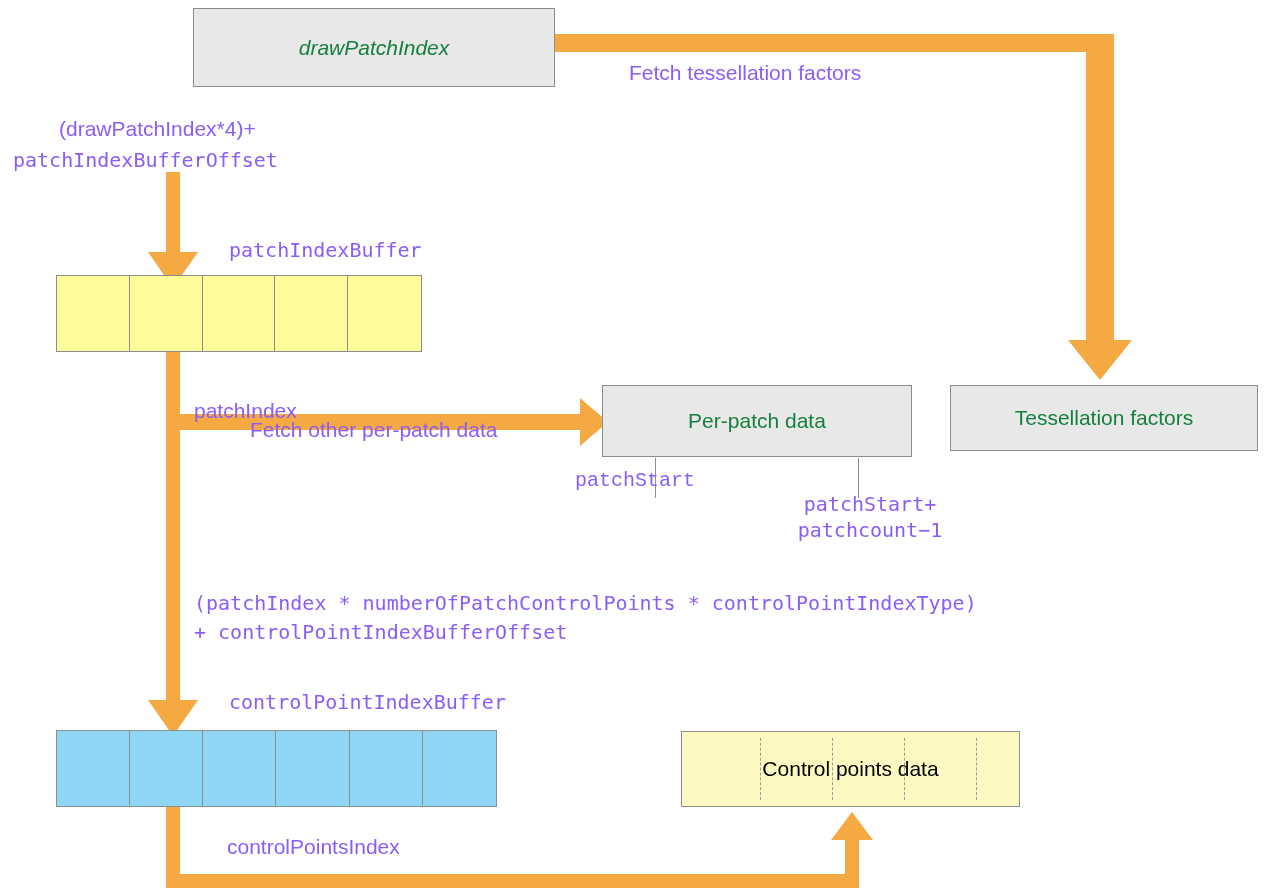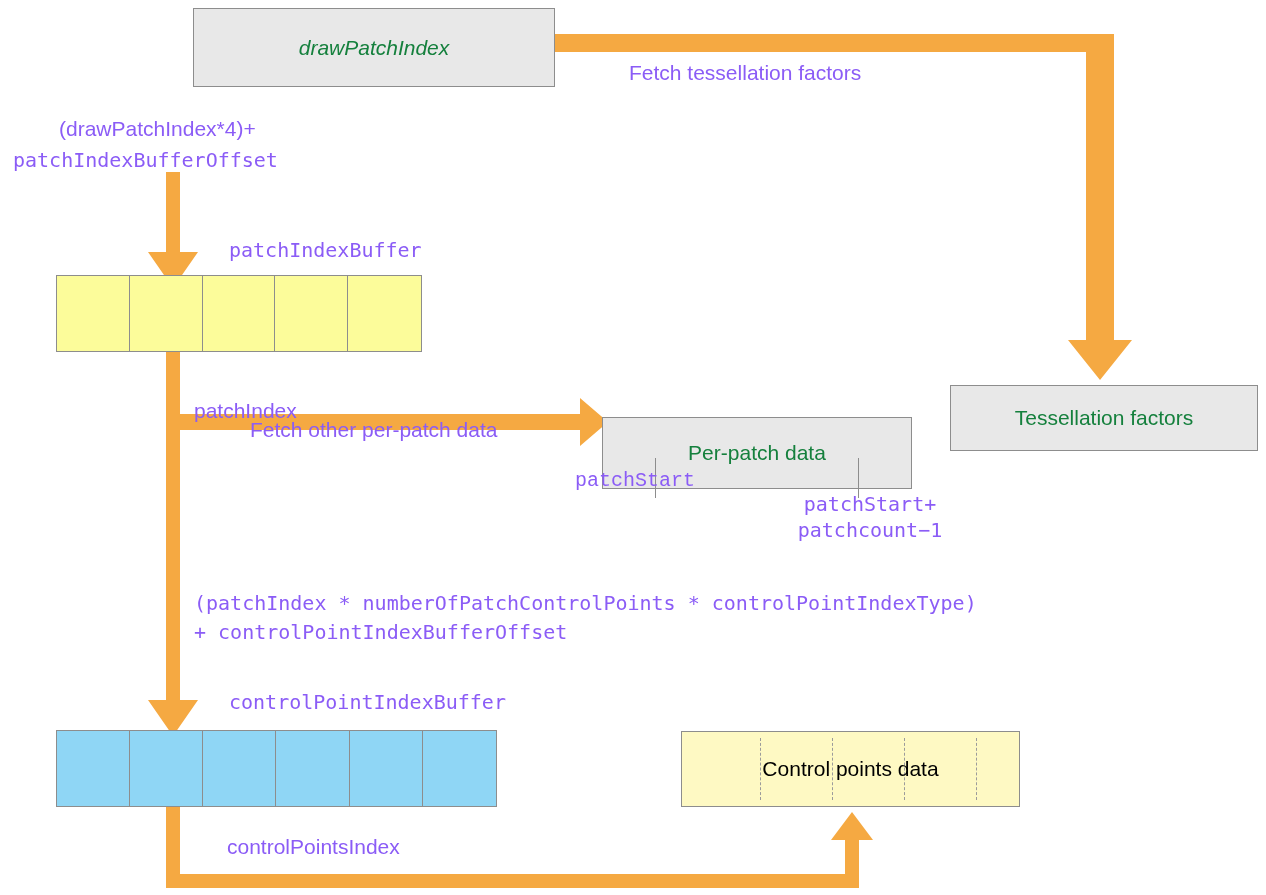--- a/index.html
+++ b/index.html
@@ -163,21 +163,21 @@
         L 859 888
         L 166 888
         Z"></path>
     </g>
   </svg>
 
   <div class="node-box italic" style="left:193px; top:8px; width:362px; height:79px;">
     <span>drawPatchIndex</span>
   </div>
 
-  <div class="node-box" style="left:602px; top:385px; width:310px; height:72px;margin-top:32px;">
+  <div class="node-box" style="left:602px; top:385px; width:310px; height:72px;">
     <span>Per-patch data</span>
   </div>
 
   <div class="node-box" style="left:950px; top:385px; width:308px; height:66px;">
     <span>Tessellation factors</span>
   </div>
 
   <div class="cpd-box" style="left:681px; top:731px; width:339px; height:76px;">
     <div class="dash-div" style="left:78px;"></div>
     <div class="dash-div" style="left:150px;"></div>

